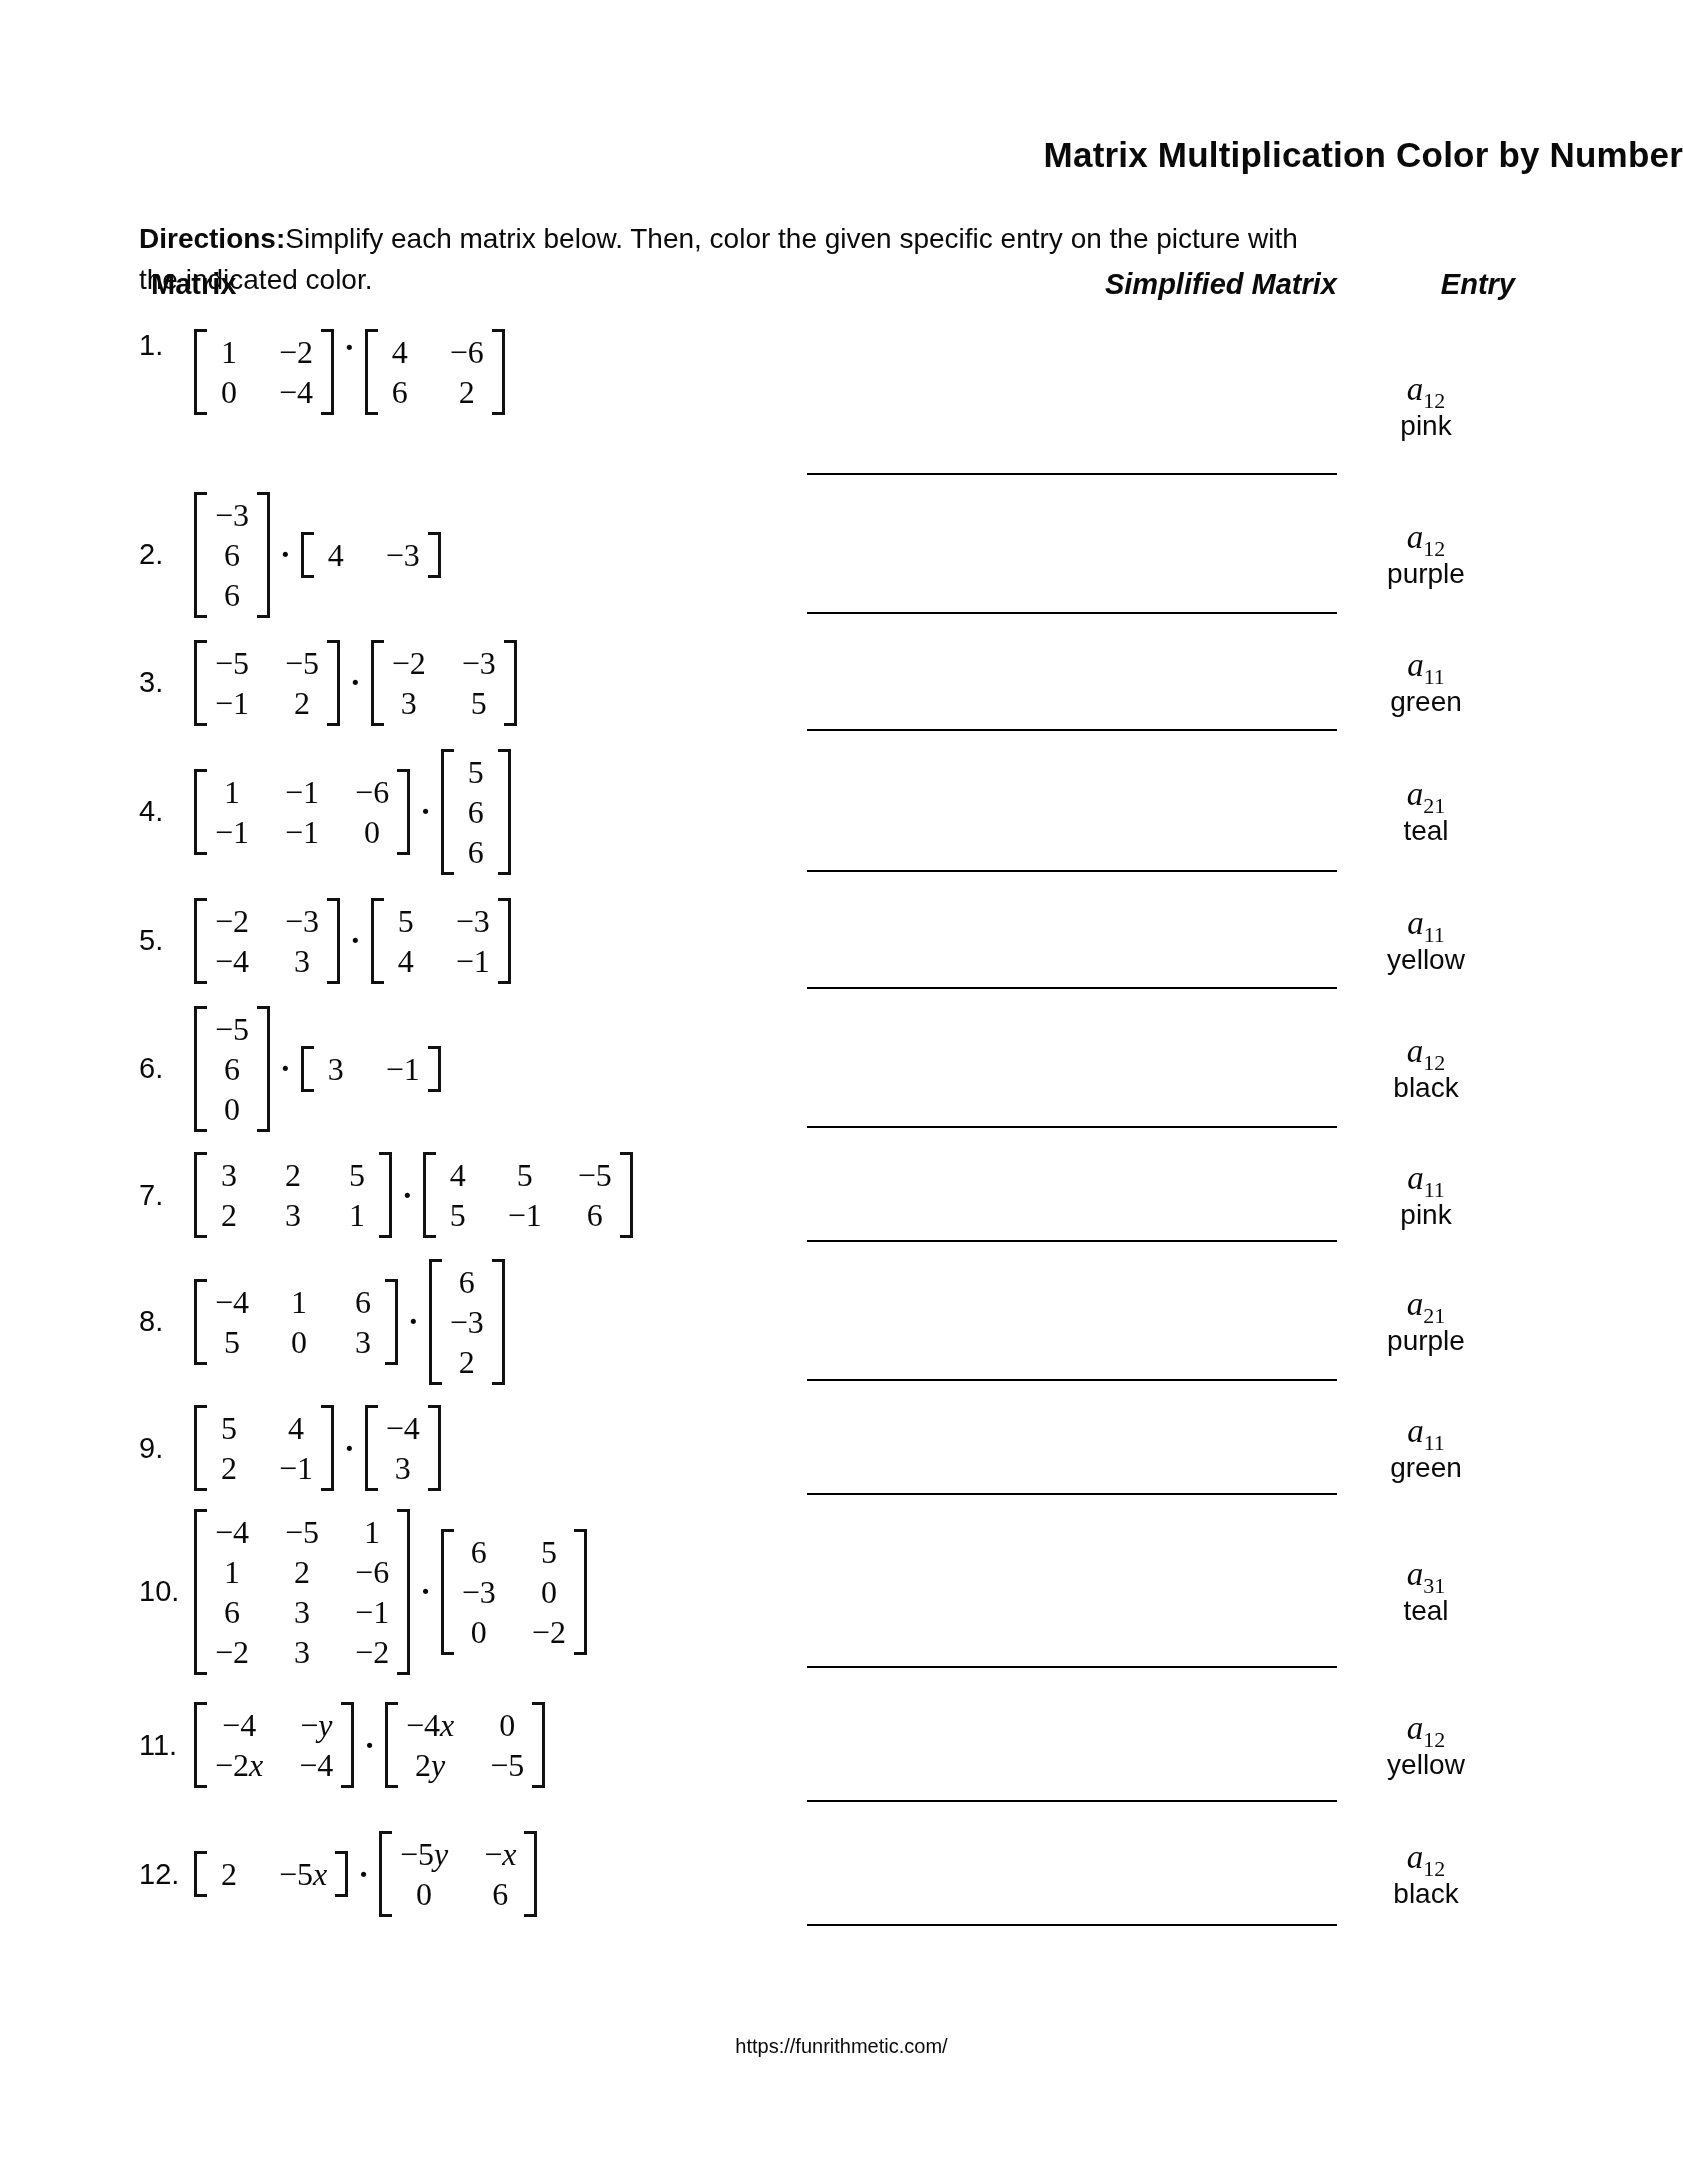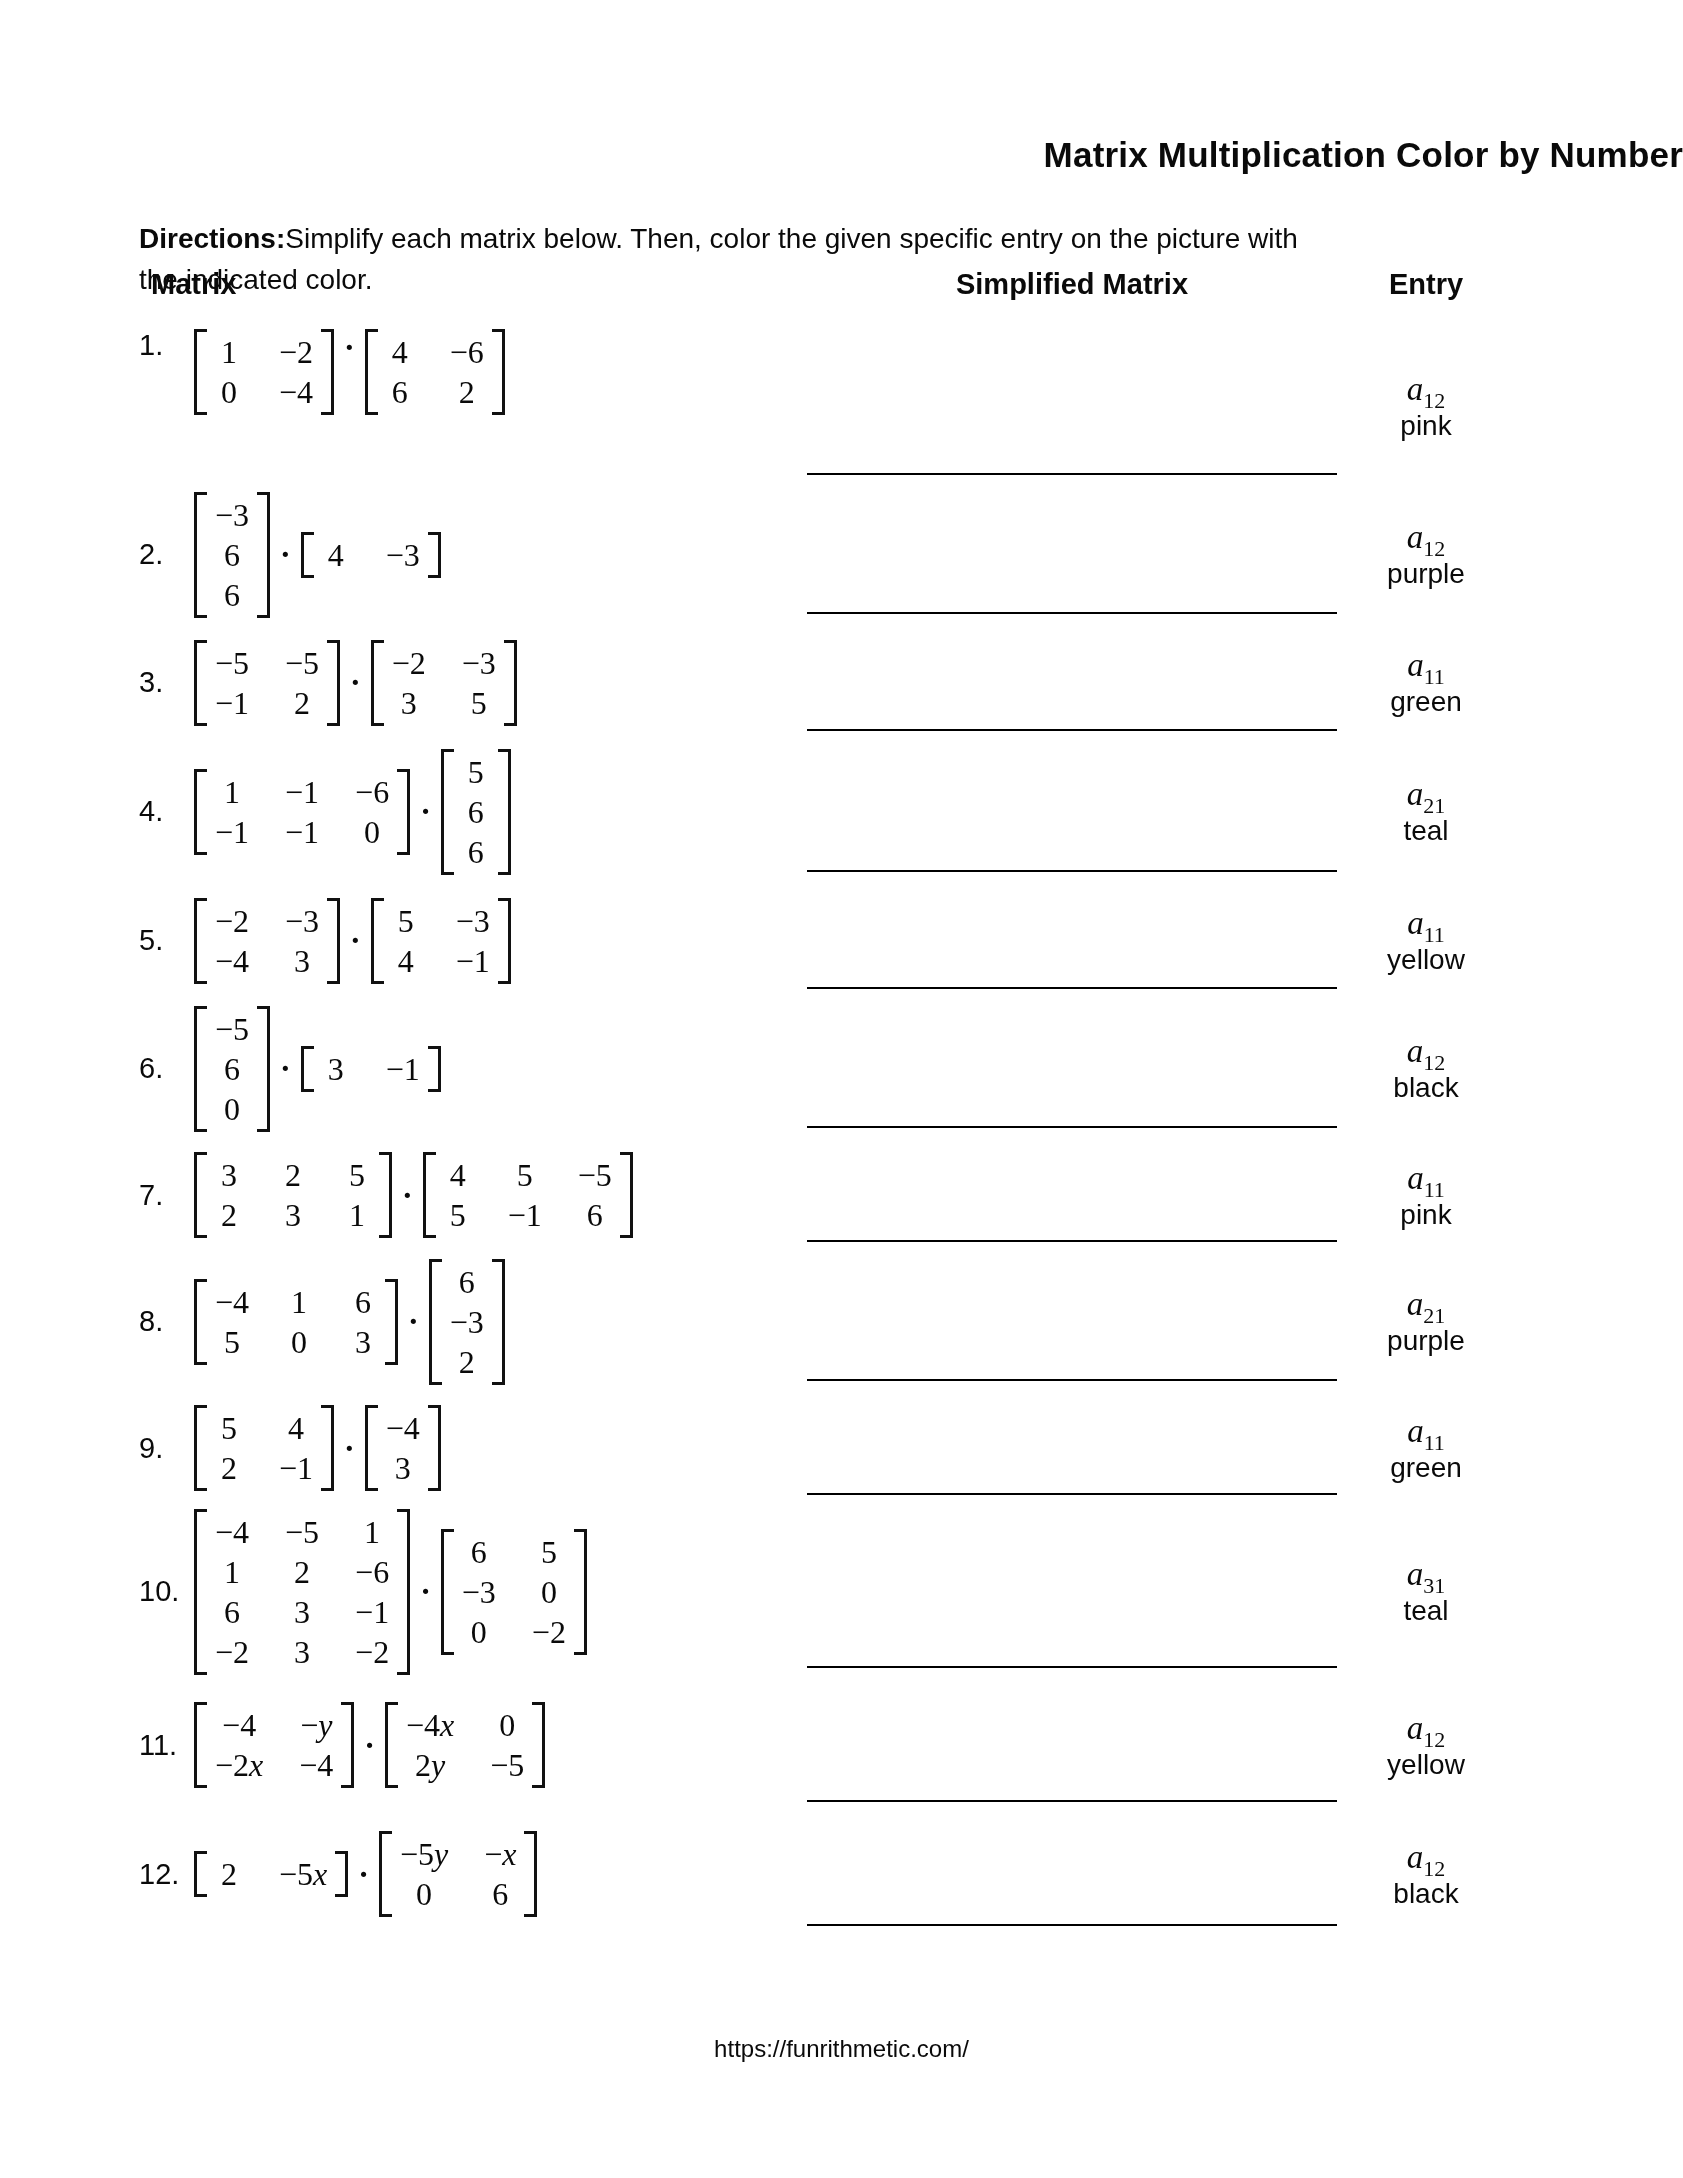--- a/index.html
+++ b/index.html
@@ -27,21 +27,21 @@
     font-size:28px;line-height:1.48;
   }
   .directions b{font-weight:bold;}
   
   .headers{
     position:absolute;left:139px;top:268px;
     display:grid;grid-template-columns:668px 530px 178px;
     font-weight:bold;font-size:29px;
   }
   .h-matrix{padding-left:12px;}
-  .h-simplified,.h-entry{text-align:center;}
+  .h-simplified,.h-entry{text-align:right;font-style:italic;}
   
   #problems{position:absolute;left:139px;top:327px;width:1376px;}
   .prow{display:grid;grid-template-columns:668px 530px 178px;}
   .prow:nth-child(1){height:158px;}
   .prow:nth-child(2){height:139px;}
   .prow:nth-child(3){height:117px;}
   .prow:nth-child(4){height:141px;}
   .prow:nth-child(5){height:117px;}
   .prow:nth-child(6){height:139px;}
   .prow:nth-child(7){height:114px;}
@@ -79,21 +79,21 @@
   .ecell{
     display:flex;flex-direction:column;align-items:center;
     justify-content:center;text-align:center;
   }
   .esym{font-family:"Liberation Serif",serif;font-size:33px;font-style:italic;text-align:center;}
   .esym sub{font-size:22px;font-style:normal;line-height:0;}
   .ecolor{font-size:28px;margin-top:2px;}
   
   .footer{
     position:absolute;left:0;top:2035px;width:100%;
-    text-align:center;font-size:24px;
+    text-align:center;font-size:20px;
   }
 </style>
 </head>
 <body>
 
 <div class="page">
 
 
   <div class="title">Matrix Multiplication Color by Number</div>
 

